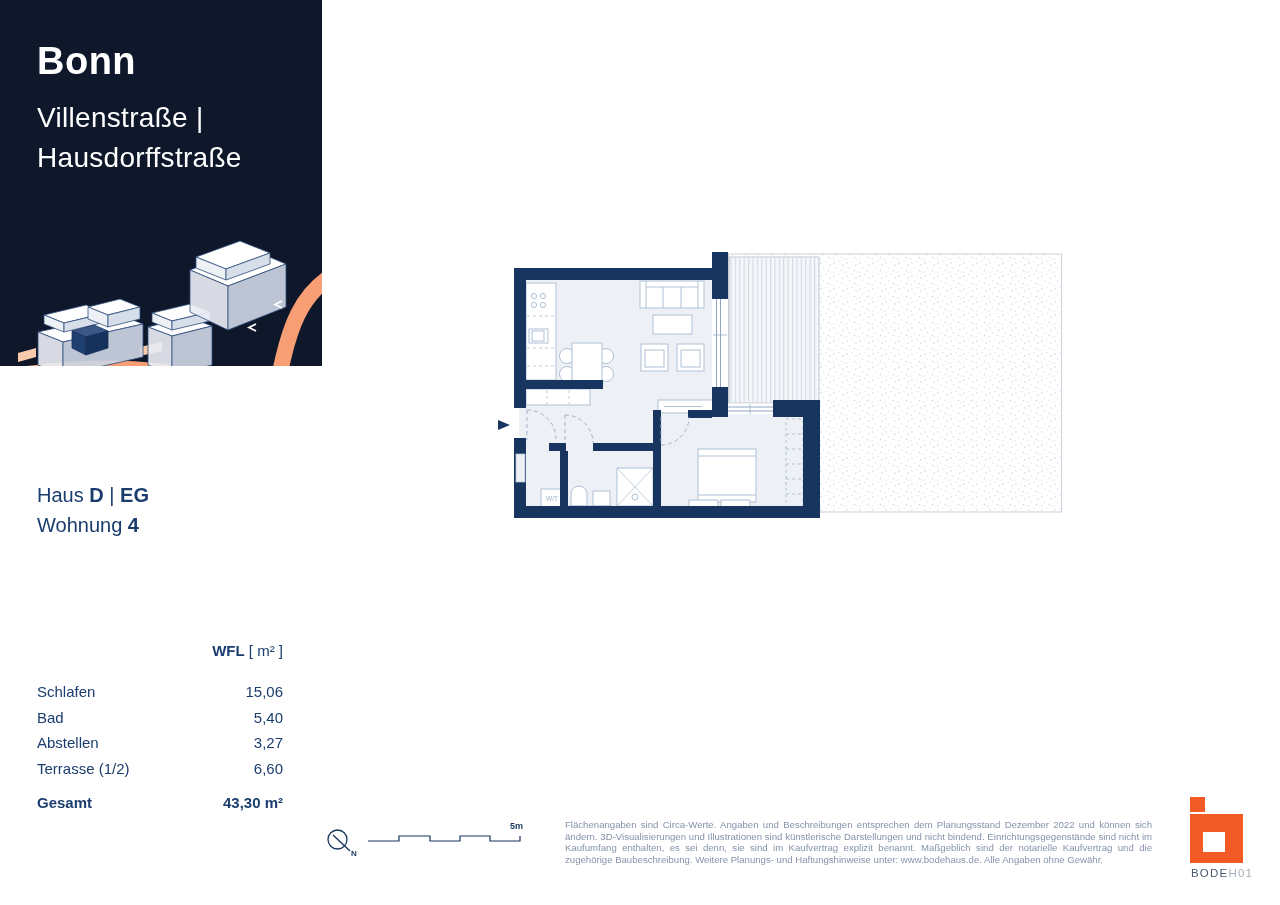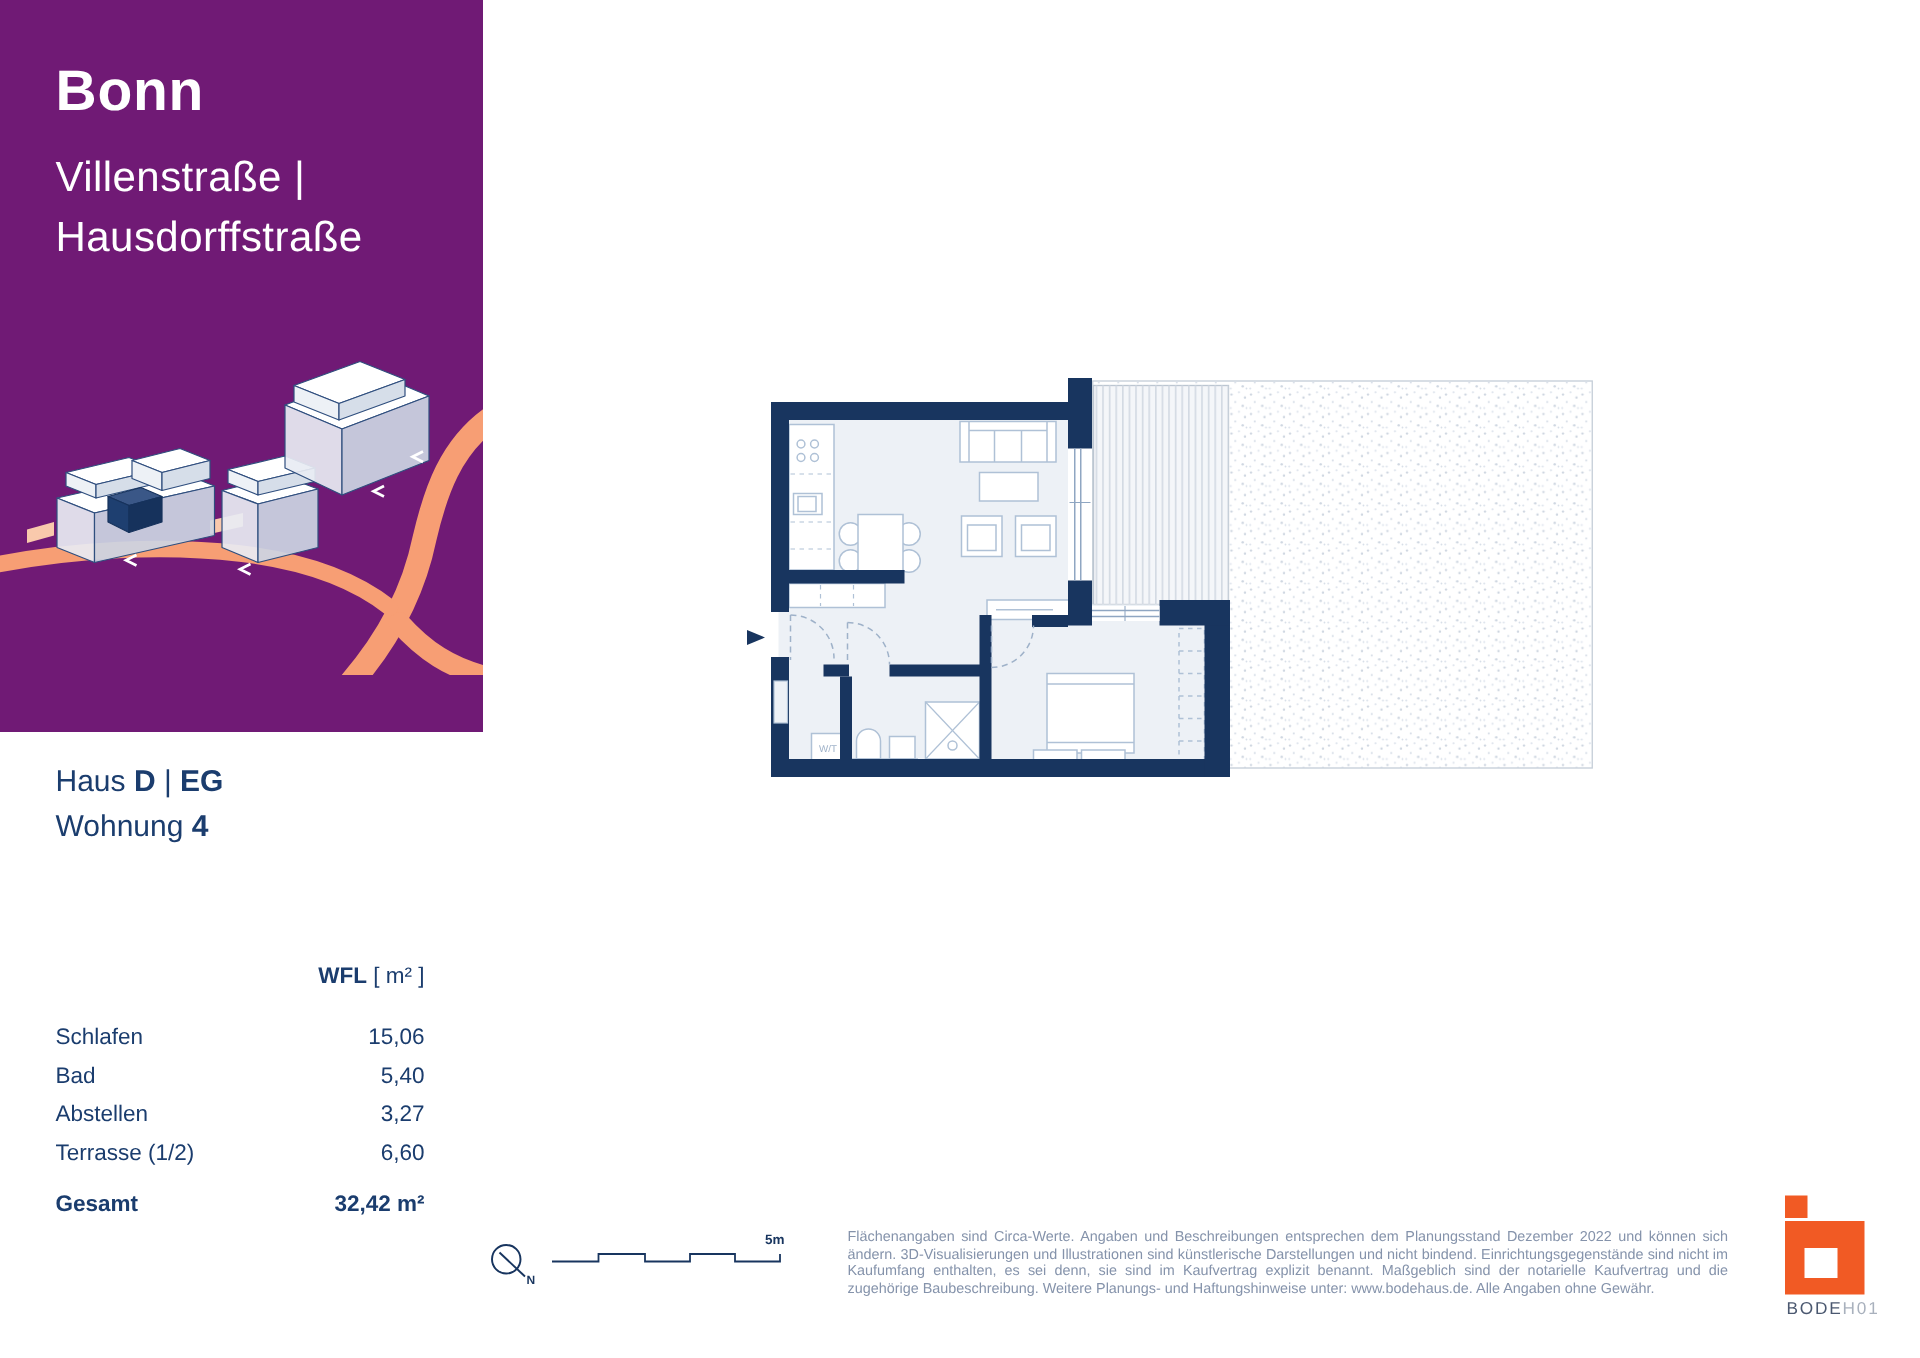--- a/index.html
+++ b/index.html
@@ -1,27 +1,27 @@
 <!DOCTYPE html>
 <html><head>
 <meta charset="utf-8">
 <style>
   html,body{margin:0;padding:0;background:#fff;}
   body{width:1280px;height:905px;position:relative;overflow:hidden;
        font-family:"Liberation Sans",sans-serif;}
   .abs{position:absolute;}
 
   
-  .orange-panel{left:0;top:0;width:322px;height:488px;background:#701a75;overflow:hidden;}
+  .orange-panel{left:0;top:0;width:322px;height:366px;background:#0f172a;overflow:hidden;}
   .city-title{position:absolute;left:37px;top:40px;color:#fff;font-size:38px;font-weight:700;letter-spacing:.5px;}
   .street{position:absolute;left:37px;top:98px;color:#fff;font-size:28px;font-weight:400;line-height:40px;letter-spacing:.3px;}
   .site-svg{position:absolute;left:0;top:235px;width:322px;height:215px;}
 
   
-  .unit-info{left:37px;top:506px;color:#1B3D6E;font-size:20px;line-height:30px;}
+  .unit-info{left:37px;top:480px;color:#1B3D6E;font-size:20px;line-height:30px;}
   .unit-info b{font-weight:700;}
 
   
   .area-table{left:37px;top:642px;width:246px;color:#1B3D6E;font-size:15px;}
   .at-header{text-align:right;height:20px;font-weight:400;}
   .at-header b{font-weight:700;}
   .at-rows{margin-top:17px;}
   .at-row{display:flex;justify-content:space-between;height:25.6px;align-items:center;}
   .at-total{display:flex;justify-content:space-between;margin-top:13px;font-weight:700;height:25px;align-items:flex-start;}
 
@@ -131,21 +131,21 @@
         <span>Abstellen</span>
         <span>3,27</span>
       </div>
     <div class="at-row">
         <span>Terrasse (1/2)</span>
         <span>6,60</span>
       </div>
   </div>
   <div class="at-total">
       <span>Gesamt</span>
-      <span>32,42 m²</span>
+      <span>43,30 m²</span>
     </div>
 </div>
 
 <svg class="abs" style="left:495px;top:245px;" width="580" height="280" viewBox="495 245 580 280">
   <defs>
     <pattern id="gardenDots" width="13" height="13" patternUnits="userSpaceOnUse">
       <circle cx="2" cy="3" r="0.8" fill="#CDD5E0"></circle>
       <circle cx="7" cy="1.5" r="0.7" fill="#DDE3EC"></circle>
       <circle cx="11" cy="5" r="0.8" fill="#CDD5E0"></circle>
       <circle cx="4.5" cy="8" r="0.7" fill="#D6DDE7"></circle>

